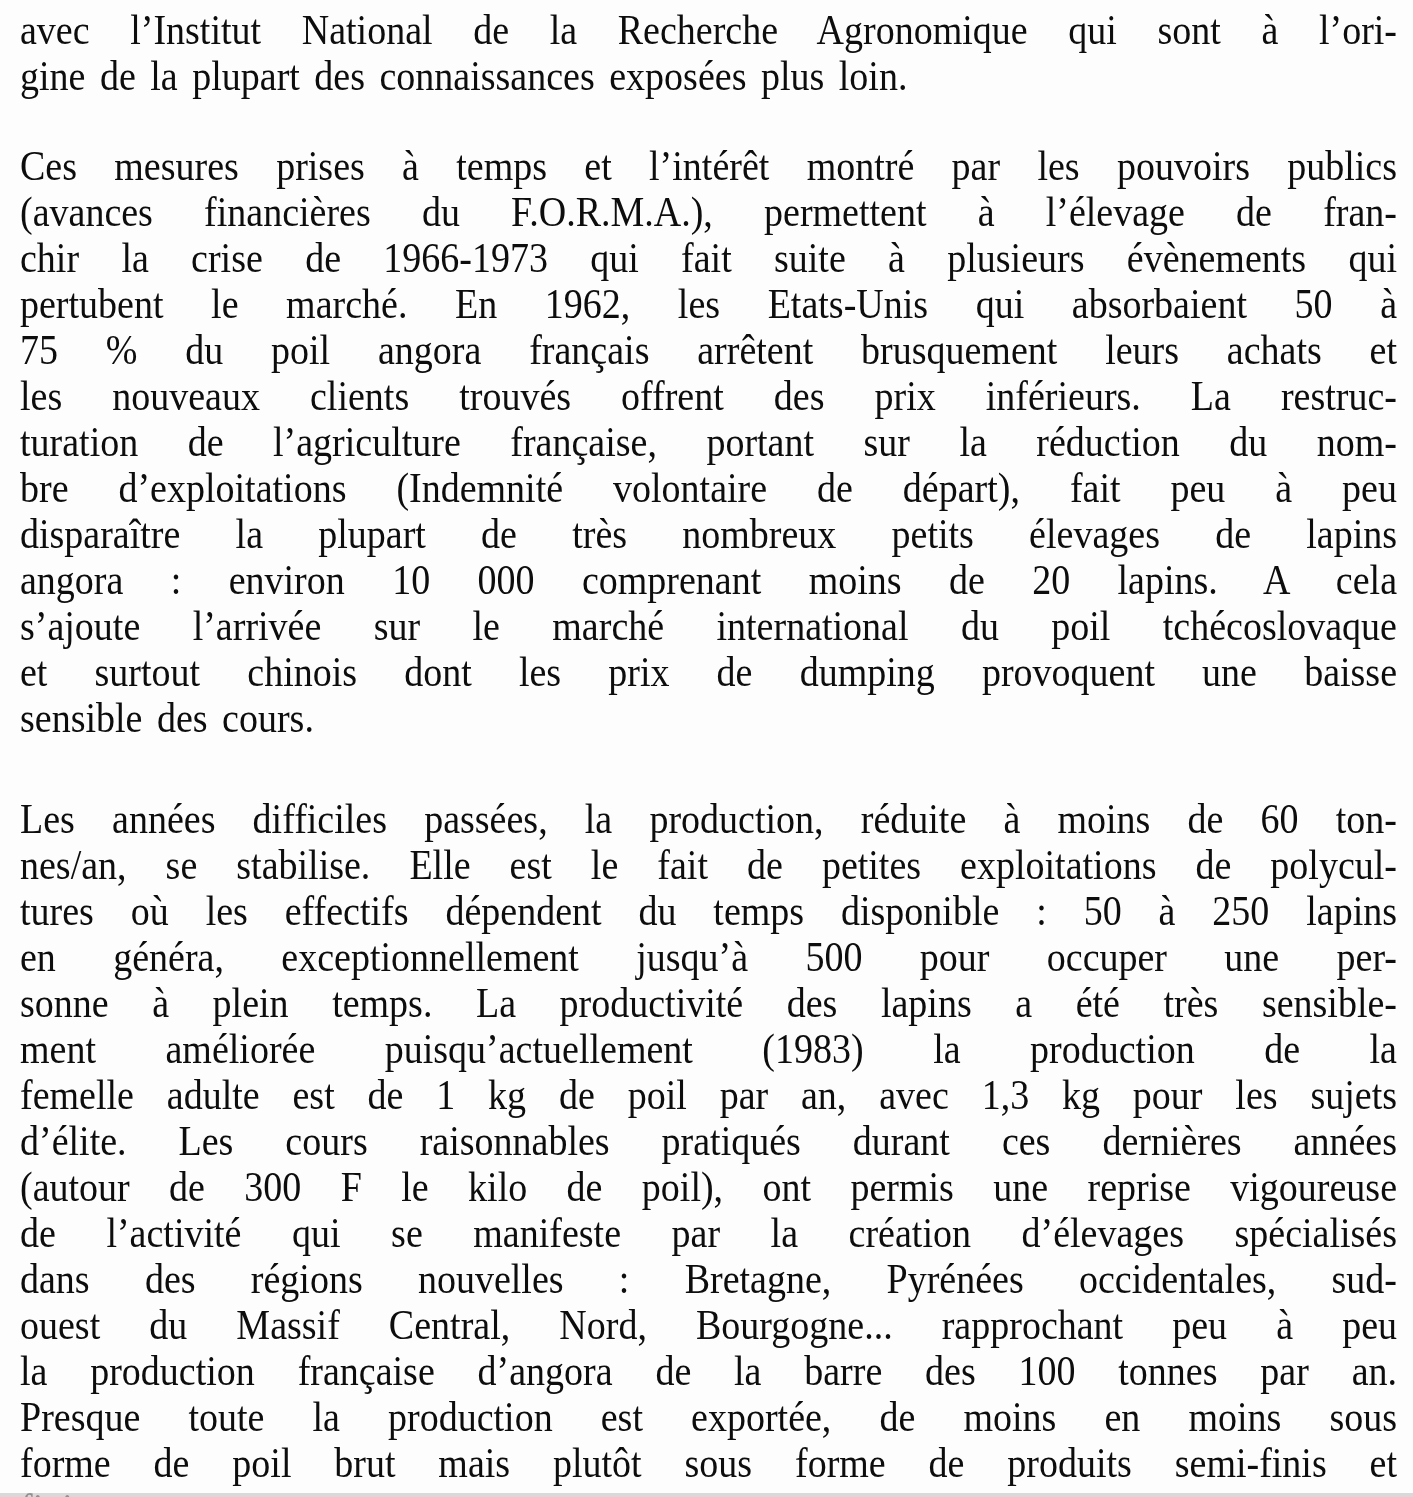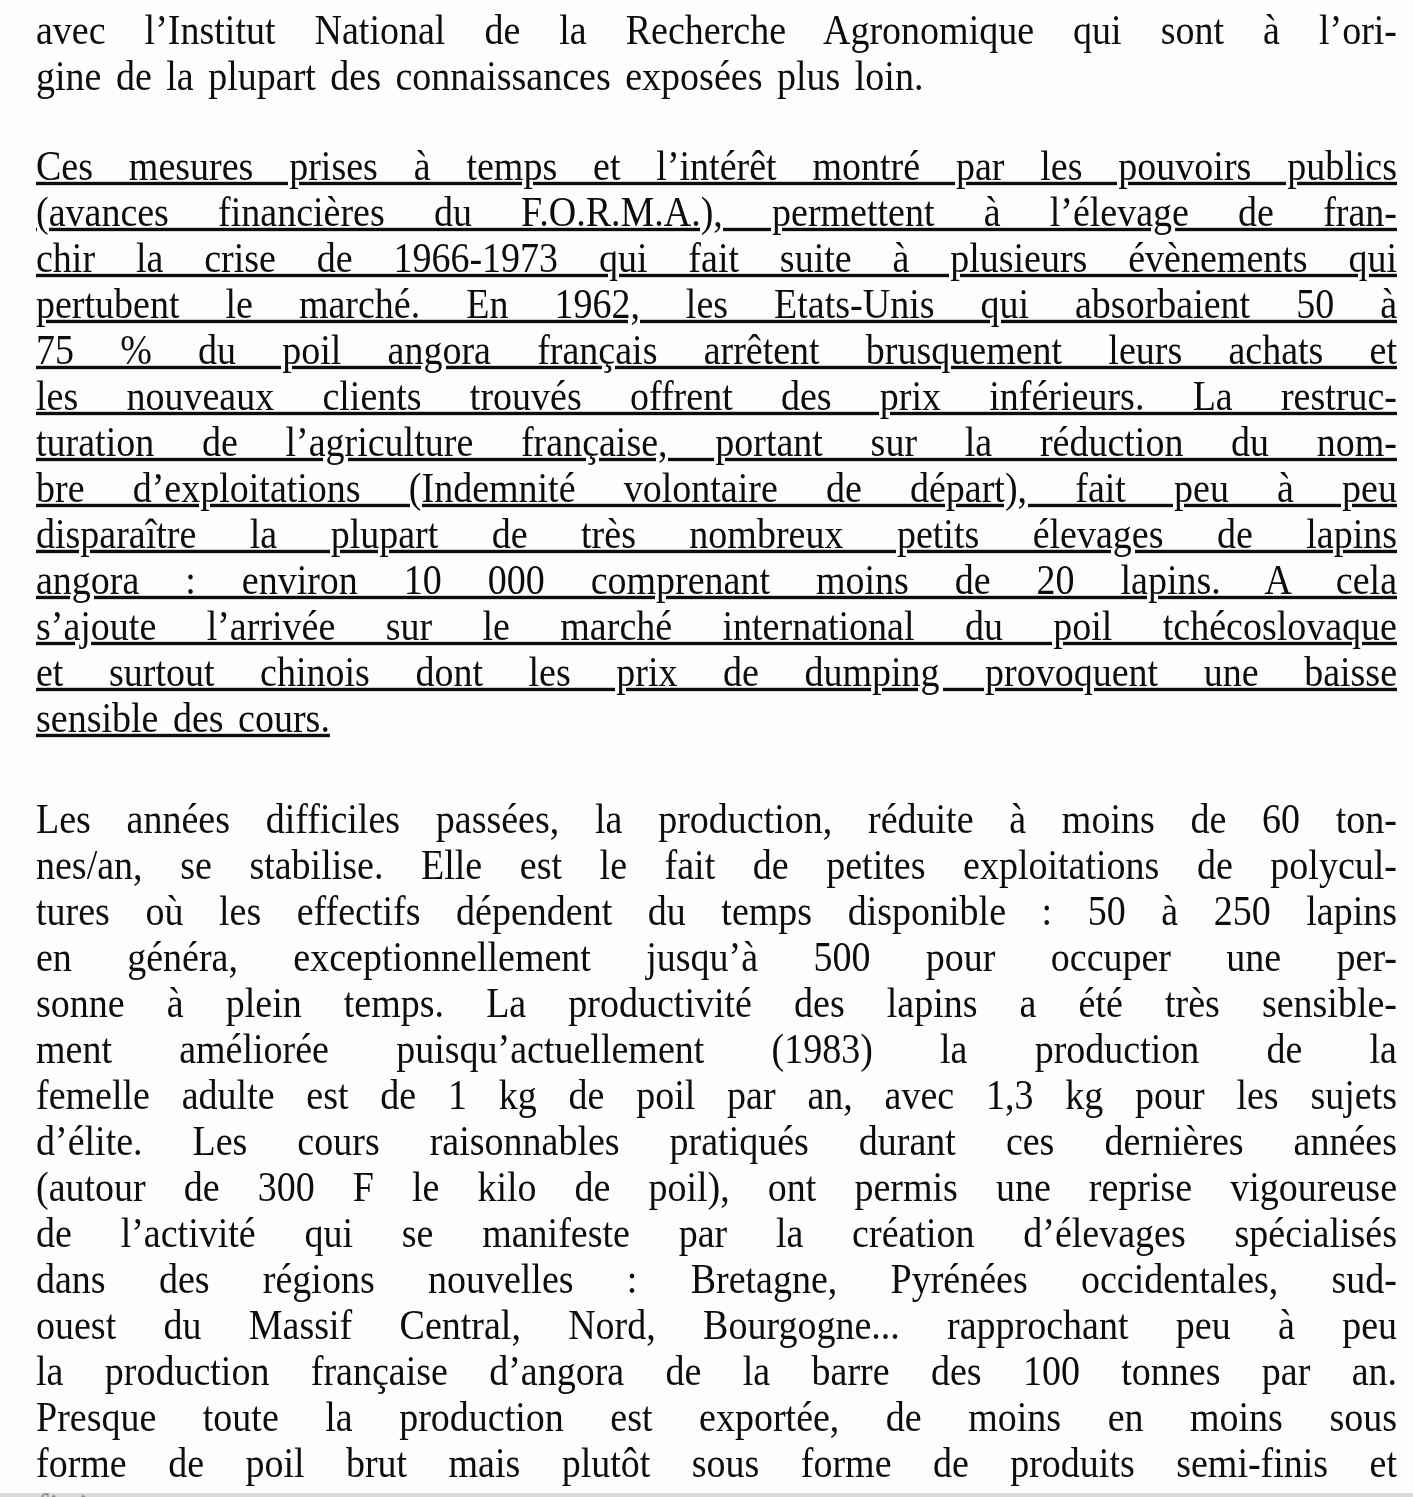--- a/index.html
+++ b/index.html
@@ -12,31 +12,31 @@
     height: 1497px;
     overflow: hidden;
     position: relative;
   }
   .page {
     position: absolute;
     top: 0; left: 0;
     width: 1413px;
     height: 1497px;
     box-sizing: border-box;
-    padding: 6px 16px 0 36px;
+    padding: 6px 16px 0 20px;
     font-family: "Liberation Serif", "DejaVu Serif", serif;
     font-size: 38px;
     line-height: 46px;
     color: #0d0d0d;
     word-spacing: 5px;
   }
   .para {
     margin: 0;
   }
-  .para.p2 { margin-top: 44px; text-decoration: underline; }
+  .para.p2 { margin-top: 44px; }
   .para.p3 { margin-top: 55px; }
   .line {
     text-align: justify;
     text-align-last: justify;
     white-space: nowrap;
     transform: scaleY(1.12);
     transform-origin: 50% 50%;
   }
   .line.pl {
     text-align-last: left;

